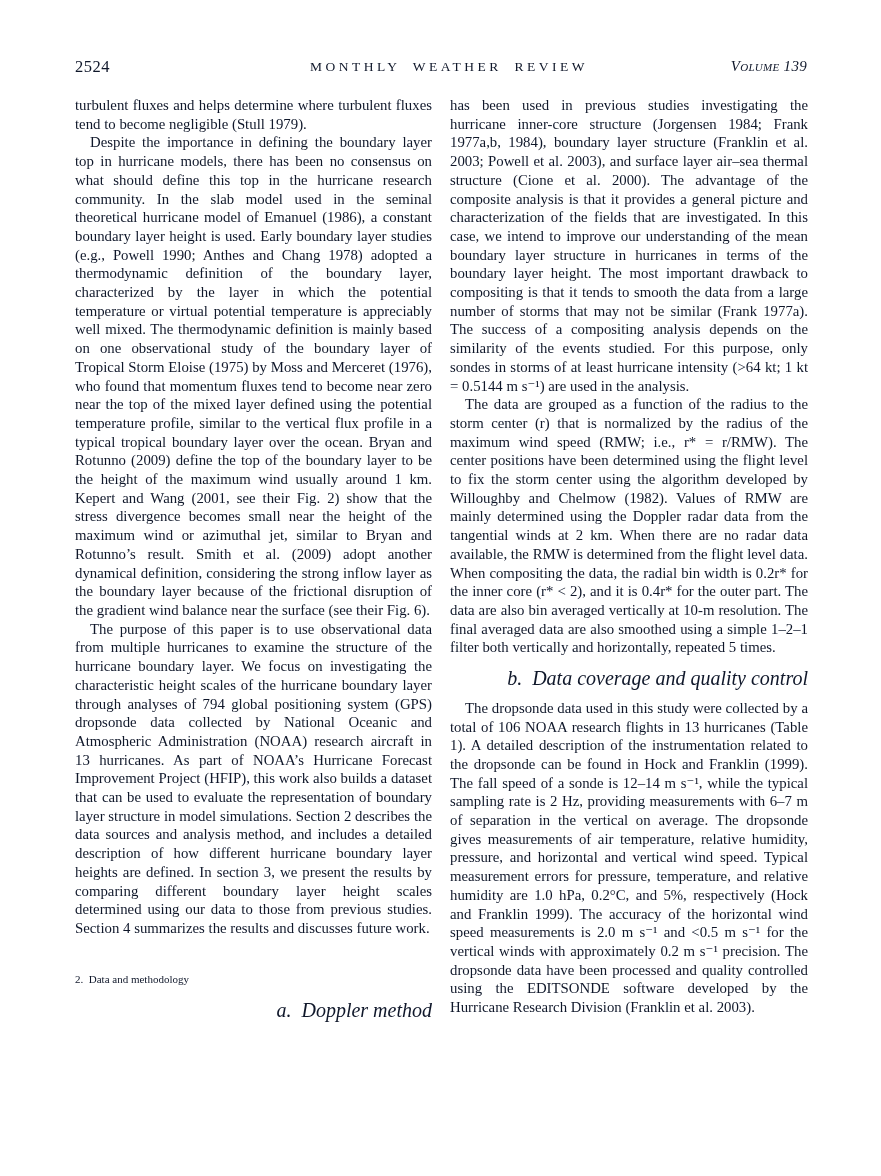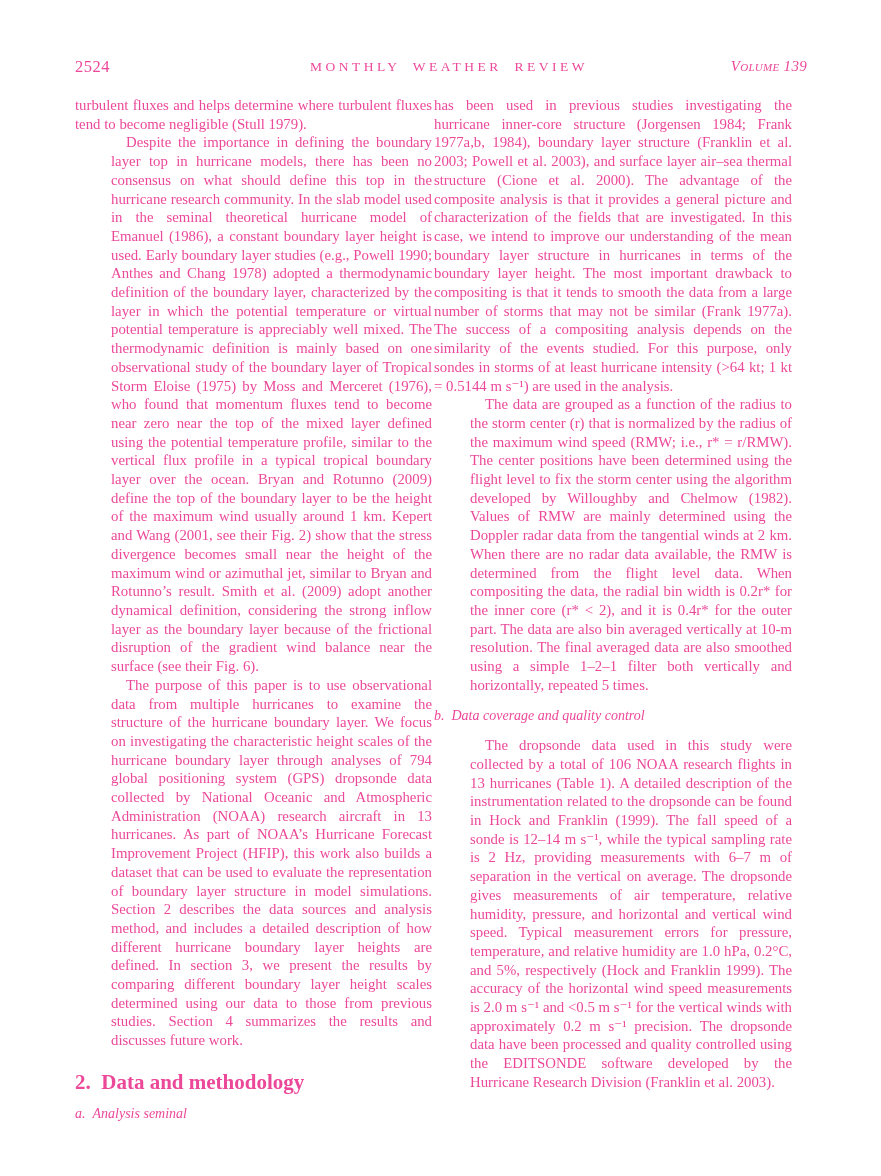--- a/index.html
+++ b/index.html
@@ -5,21 +5,21 @@
   html, body {
     margin: 0;
     padding: 0;
     background: #ffffff;
   }
   .page {
     position: relative;
     width: 881px;
     height: 1176px;
     background: #ffffff;
-    color: #ec4899;
+    color: #0f172a;
     font-family: "Liberation Serif", "DejaVu Serif", serif;
     overflow: hidden;
   }
   .pg-header {
     position: absolute;
     top: 57px;
     left: 75px;
     width: 732px;
     height: 20px;
   }
@@ -53,56 +53,56 @@
   .col {
     position: absolute;
     top: 96px;
     width: 357px;
     font-size: 14.8px;
     line-height: 18.7px;
     text-align: justify;
     hyphens: none;
   }
   .col-left  { left: 75px; }
-  .col-right { left: 434px; width: 358px; }
+  .col-right { left: 450px; width: 358px; }
   .col p {
     margin: 0;
     padding: 0;
   }
-  .col p.indent { text-indent: 15px; margin-left: 36px; }
+  .col p.indent { text-indent: 15px; }
   .sec-heading {
-    font-weight: bold;
-    font-size: 21px;
-    margin: 23px 0 13px 0;
+    font-weight: normal;
+    font-size: 11px;
+    margin: 32px 0 13px 0;
     text-align: left;
   }
   .subsec-heading {
     font-style: italic;
-    font-size: 14px;
+    font-size: 20px;
     margin: 12px 0 11px 0;
-    text-align: left;
+    text-align: right;
   }
 </style>
 </head>
 <body>
 
 <div class="page">
 
   <header class="pg-header">
     <span class="pg-num">2524</span>
     <span class="journal">MONTHLY WEATHER REVIEW</span>
     <span class="volume">Volume 139</span>
   </header>
 
   <div class="col col-left">
       <p class="noindent">turbulent fluxes and helps determine where turbulent fluxes tend to become negligible (Stull 1979).</p>
       <p class="indent">Despite the importance in defining the boundary layer top in hurricane models, there has been no consensus on what should define this top in the hurricane research community. In the slab model used in the seminal theoretical hurricane model of Emanuel (1986), a constant boundary layer height is used. Early boundary layer studies (e.g., Powell 1990; Anthes and Chang 1978) adopted a thermodynamic definition of the boundary layer, characterized by the layer in which the potential temperature or virtual potential temperature is appreciably well mixed. The thermodynamic definition is mainly based on one observational study of the boundary layer of Tropical Storm Eloise (1975) by Moss and Merceret (1976), who found that momentum fluxes tend to become near zero near the top of the mixed layer defined using the potential temperature profile, similar to the vertical flux profile in a typical tropical boundary layer over the ocean. Bryan and Rotunno (2009) define the top of the boundary layer to be the height of the maximum wind usually around 1 km. Kepert and Wang (2001, see their Fig. 2) show that the stress divergence becomes small near the height of the maximum wind or azimuthal jet, similar to Bryan and Rotunno’s result. Smith et al. (2009) adopt another dynamical definition, considering the strong inflow layer as the boundary layer because of the frictional disruption of the gradient wind balance near the surface (see their Fig. 6).</p>
       <p class="indent">The purpose of this paper is to use observational data from multiple hurricanes to examine the structure of the hurricane boundary layer. We focus on investigating the characteristic height scales of the hurricane boundary layer through analyses of 794 global positioning system (GPS) dropsonde data collected by National Oceanic and Atmospheric Administration (NOAA) research aircraft in 13 hurricanes. As part of NOAA’s Hurricane Forecast Improvement Project (HFIP), this work also builds a dataset that can be used to evaluate the representation of boundary layer structure in model simulations. Section 2 describes the data sources and analysis method, and includes a detailed description of how different hurricane boundary layer heights are defined. In section 3, we present the results by comparing different boundary layer height scales determined using our data to those from previous studies. Section 4 summarizes the results and discusses future work.</p>
       <div class="sec-heading">2. Data and methodology</div>
-      <div class="subsec-heading">a. Analysis seminal</div>
+      <div class="subsec-heading">a. Doppler method</div>
     </div>
 
   <div class="col col-right">
       <p class="noindent">has been used in previous studies investigating the hurricane inner-core structure (Jorgensen 1984; Frank 1977a,b, 1984), boundary layer structure (Franklin et al. 2003; Powell et al. 2003), and surface layer air–sea thermal structure (Cione et al. 2000). The advantage of the composite analysis is that it provides a general picture and characterization of the fields that are investigated. In this case, we intend to improve our understanding of the mean boundary layer structure in hurricanes in terms of the boundary layer height. The most important drawback to compositing is that it tends to smooth the data from a large number of storms that may not be similar (Frank 1977a). The success of a compositing analysis depends on the similarity of the events studied. For this purpose, only sondes in storms of at least hurricane intensity (&gt;64 kt; 1 kt = 0.5144 m s⁻¹) are used in the analysis.</p>
       <p class="indent">The data are grouped as a function of the radius to the storm center (r) that is normalized by the radius of the maximum wind speed (RMW; i.e., r* = r/RMW). The center positions have been determined using the flight level to fix the storm center using the algorithm developed by Willoughby and Chelmow (1982). Values of RMW are mainly determined using the Doppler radar data from the tangential winds at 2 km. When there are no radar data available, the RMW is determined from the flight level data. When compositing the data, the radial bin width is 0.2r* for the inner core (r* &lt; 2), and it is 0.4r* for the outer part. The data are also bin averaged vertically at 10-m resolution. The final averaged data are also smoothed using a simple 1–2–1 filter both vertically and horizontally, repeated 5 times.</p>
       <div class="subsec-heading">b. Data coverage and quality control</div>
       <p class="indent">The dropsonde data used in this study were collected by a total of 106 NOAA research flights in 13 hurricanes (Table 1). A detailed description of the instrumentation related to the dropsonde can be found in Hock and Franklin (1999). The fall speed of a sonde is 12–14 m s⁻¹, while the typical sampling rate is 2 Hz, providing measurements with 6–7 m of separation in the vertical on average. The dropsonde gives measurements of air temperature, relative humidity, pressure, and horizontal and vertical wind speed. Typical measurement errors for pressure, temperature, and relative humidity are 1.0 hPa, 0.2°C, and 5%, respectively (Hock and Franklin 1999). The accuracy of the horizontal wind speed measurements is 2.0 m s⁻¹ and &lt;0.5 m s⁻¹ for the vertical winds with approximately 0.2 m s⁻¹ precision. The dropsonde data have been processed and quality controlled using the EDITSONDE software developed by the Hurricane Research Division (Franklin et al. 2003).</p>
     </div>
 
 </div>

